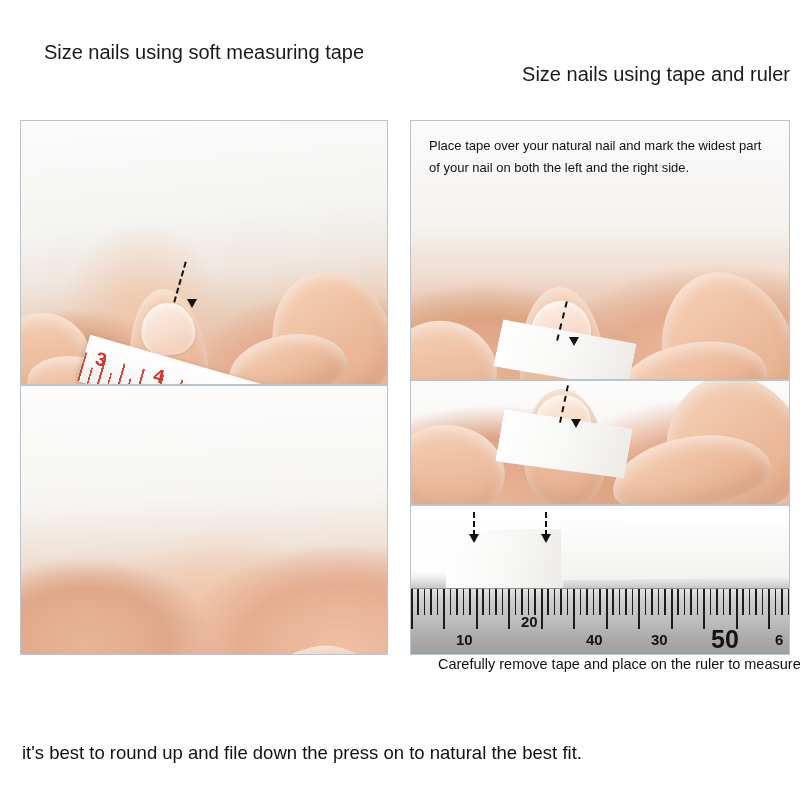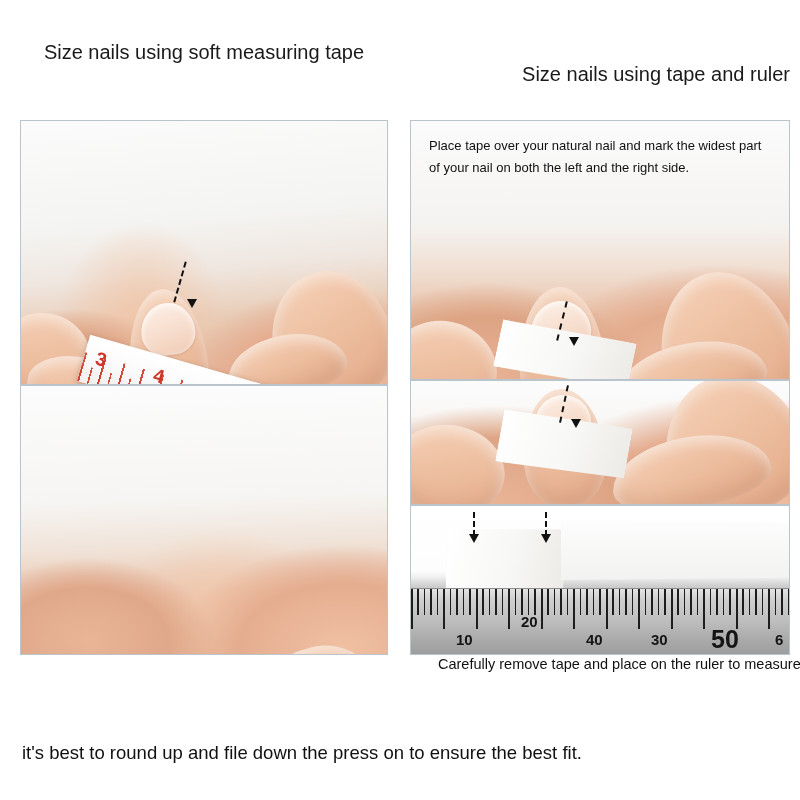--- a/index.html
+++ b/index.html
@@ -320,15 +320,15 @@
         <div class="ruler-num" style="left:240px; top:42px;">30</div>
         <div class="ruler-num big" style="left:300px; top:36px;">50</div>
         <div class="ruler-num" style="left:364px; top:42px;">6</div>
       </div>
 
     </div>
   </div>
 
   <div id="caption-remove-tape">Carefully remove tape and place on the ruler to measure</div>
 
-  <div class="footer-line" id="footer-2">it's best to round up and file down the press on to ensure the best fit.</div>
+  <div class="footer-line" id="footer-2">it's best to round up and file down the press on to natural the best fit.</div>
 
 </div>
 
 </body></html>

